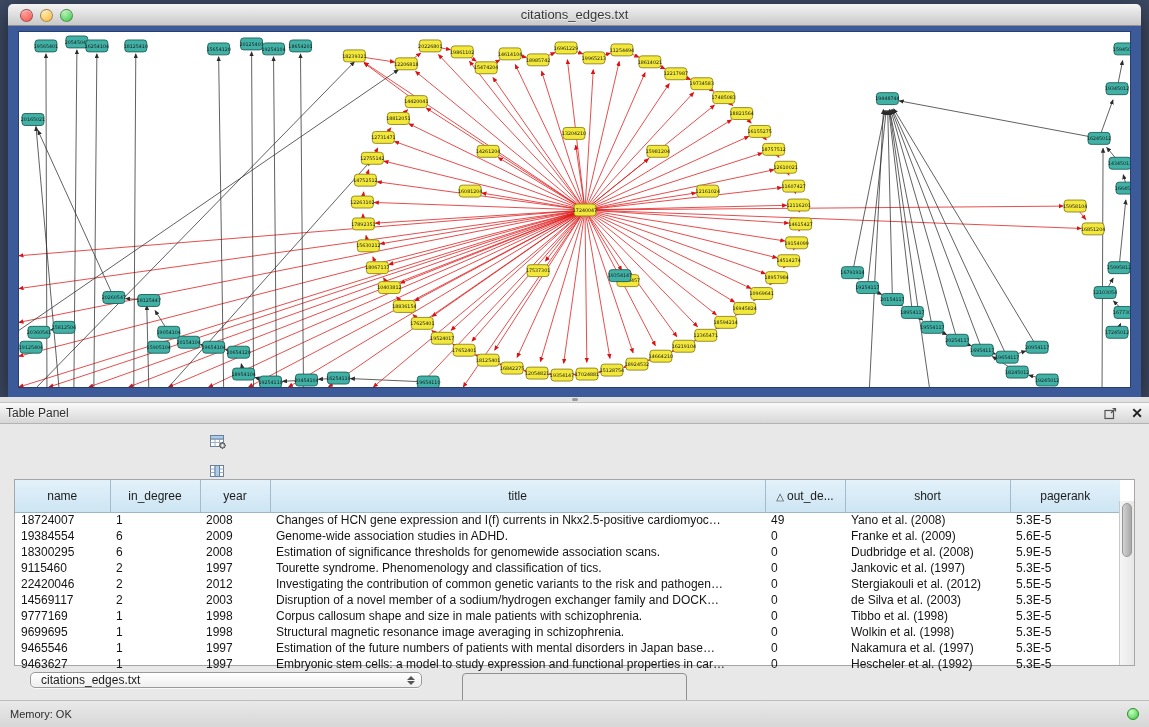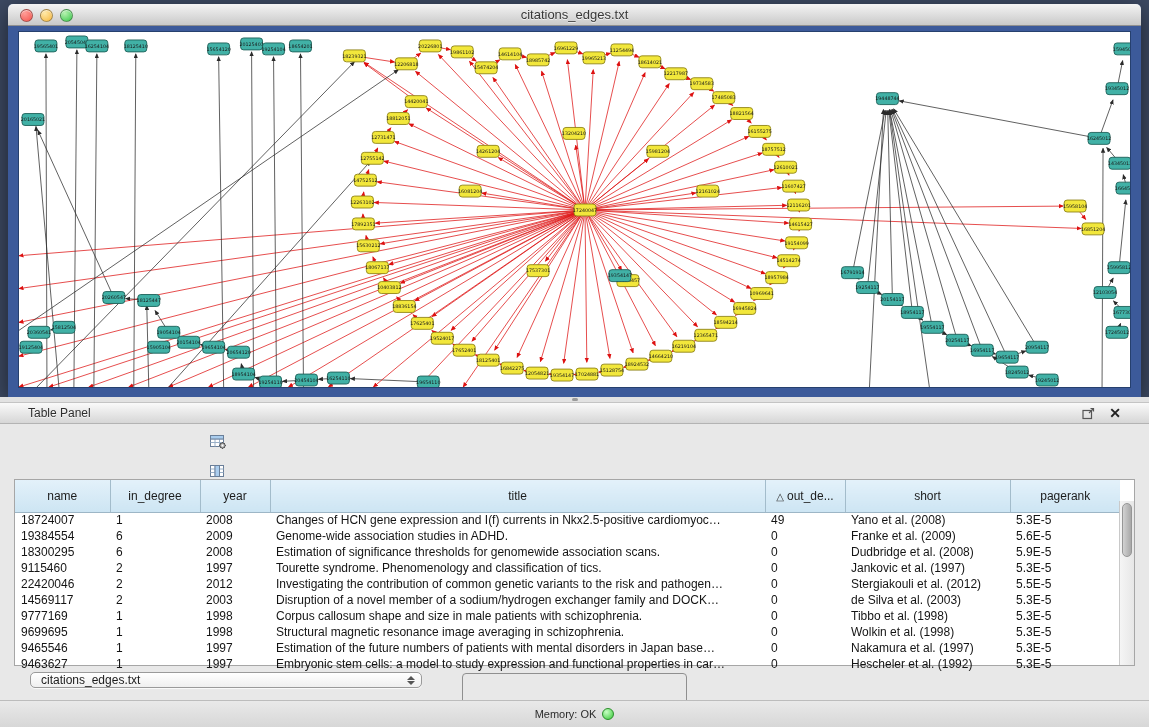--- a/index.html
+++ b/index.html
@@ -15,21 +15,21 @@
   .tl.yellow { background:radial-gradient(circle at 35% 30%, #ffe9a8, #f5b63c); }
   .tl.green { background:radial-gradient(circle at 35% 30%, #b6f2b0, #37c648); }
   .win-title { text-align:center; font-size:13px; line-height:21px; color:#383838; text-shadow:0 1px 0 rgba(255,255,255,.65); }
   .net-canvas { position:absolute; left:10px; top:27px; width:1113px; height:357px; background:#fff; border:1px solid #26406e; }
   .net-canvas svg { display:block; width:100%; height:100%; }
 
   
   .table-panel { position:absolute; top:397px; left:0; width:1149px; height:330px; background:#e8e8e8; }
   .grip-strip { position:relative; height:5px; background:#e2e2e2; }
   .grip-dot { position:absolute; left:50%; top:1px; width:6px; height:3px; margin-left:-3px; border-radius:2px; background:#9a9a9a; }
-  .panel-header { position:absolute; top:5px; left:0; right:0; height:22px; background:linear-gradient(#fafafa,#d6d6d6); border-top:1px solid #c4c4c4; border-bottom:1px solid #b3b3b3; display:flex; align-items:center; padding:0 28px; }
+  .panel-header { position:absolute; top:5px; left:0; right:0; height:22px; background:linear-gradient(#fafafa,#d6d6d6); border-top:1px solid #c4c4c4; border-bottom:1px solid #b3b3b3; display:flex; align-items:center; padding:0 6px; }
   .panel-title { font-size:12px; color:#2e2e2e; text-shadow:0 1px 0 rgba(255,255,255,.7); }
   .panel-header-icons { margin-left:auto; display:flex; align-items:center; gap:14px; }
   .float-btn svg { display:block; }
   .close-btn { font-size:14px; font-weight:bold; color:#222; line-height:14px; cursor:default; }
 
   .panel-content { position:absolute; top:27px; left:0; right:0; bottom:27px; background:#e8e8e8; }
   .toolbar { position:absolute; top:8px; left:14px; height:32px; display:flex; align-items:center; gap:12px;flex-direction:column; }
   .tool-btn { width:24px; height:24px; display:flex; align-items:center; justify-content:center; background:transparent; border:none; }
   .combo { margin-left:16px; width:392px; height:23px; background:linear-gradient(#ffffff,#efefef); border:1px solid #9a9a9a; border-radius:5px; display:flex; align-items:center; padding:0 6px 0 10px; box-shadow:0 1px 1px rgba(255,255,255,.8); }
   .combo-text { flex:1; font-size:12px; color:#1c1c1c; white-space:nowrap; overflow:hidden; }
@@ -46,21 +46,21 @@
   .col-name{width:95px}.col-indeg{width:90px}.col-year{width:70px}.col-title{width:495px}.col-out{width:80px}.col-short{width:165px}.col-pr{width:110px}
   .vscroll { position:absolute; top:21px; right:0; bottom:0; width:15px; background:linear-gradient(90deg,#f5f5f5,#e7e7e7); border-left:1px solid #c9c9c9; }
   .vthumb { position:absolute; top:2px; left:2px; width:10px; height:54px; border-radius:6px; background:linear-gradient(90deg,#d2d2d2,#a8a8a8); border:1px solid #969696; }
 
   .tab-bar { position:absolute; top:249px; left:0; right:0; text-align:center; }
   .tab-group { display:inline-flex; border:1px solid #8f8f8f; border-radius:4px; overflow:hidden; box-shadow:0 1px 0 rgba(255,255,255,.7); }
   .tab { padding:2px 4px; font-size:12px; color:#1e1e1e; background:linear-gradient(#fdfdfd,#e9e9e9); border-left:1px solid #b5b5b5; line-height:16px;margin-top:26px; }
   .tab:first-child { border-left:none; }
   .tab.active { background:linear-gradient(#808080,#5c5c5c); color:#fff; text-shadow:0 -1px 0 rgba(0,0,0,.4); }
 
-  .status-bar { position:absolute; bottom:0; left:0; right:0; height:27px; background:linear-gradient(#e9e9e9,#d7d7d7); border-top:1px solid #bcbcbc; display:flex; align-items:center; justify-content:center; gap:6px; padding:0 10px; }
+  .status-bar { position:absolute; bottom:0; left:0; right:0; height:27px; background:linear-gradient(#e9e9e9,#d7d7d7); border-top:1px solid #bcbcbc; display:flex; align-items:center; justify-content:space-between; gap:6px; padding:0 10px; }
   .memory-label { font-size:11px; color:#2c2c2c; }
   .memory-dot { width:12px; height:12px; border-radius:50%; background:radial-gradient(circle at 35% 30%, #c8ffc4, #38c838); border:1px solid #2a8f2a; }
 </style>
 </head>
 <body>
 
 <div class="desktop">
   <div class="app-window">
     <div class="titlebar">
       <div class="traffic">

